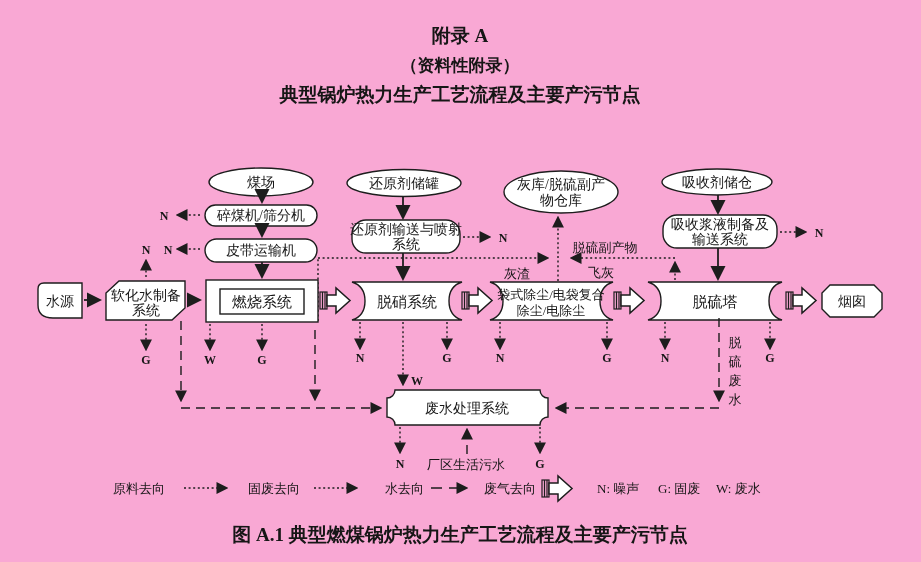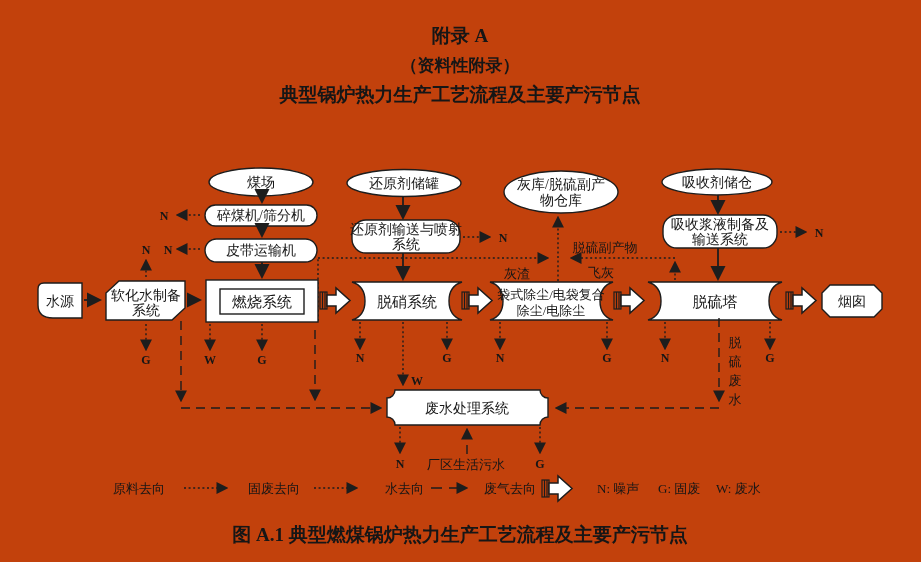--- a/index.html
+++ b/index.html
@@ -1,16 +1,16 @@
 <!DOCTYPE html>
 <html><head>
 <meta charset="utf-8">
 <style>
   html,body{margin:0;padding:0;background:#e9e7e4;}
-  .page{position:relative;width:921px;height:562px;background:#c2410c;
+  .page{position:relative;width:921px;height:562px;background:#f9a8d4;
         font-family:"Liberation Serif","DejaVu Serif",serif;overflow:hidden;}
   svg{position:absolute;left:0;top:0;}
   svg text{fill:#161616;font-family:"Liberation Serif","DejaVu Serif",serif;}
   .t-big{font-size:19px;font-weight:bold;}
   .t-mid{font-size:17px;font-weight:bold;}
   .node{font-size:14px;}
   .node-b{font-size:15px;}
   .small{font-size:13px;}
   .sym{font-size:12px;font-weight:bold;}
   .shape{fill:#ffffff;stroke:#1d1d1d;stroke-width:1.4;}

